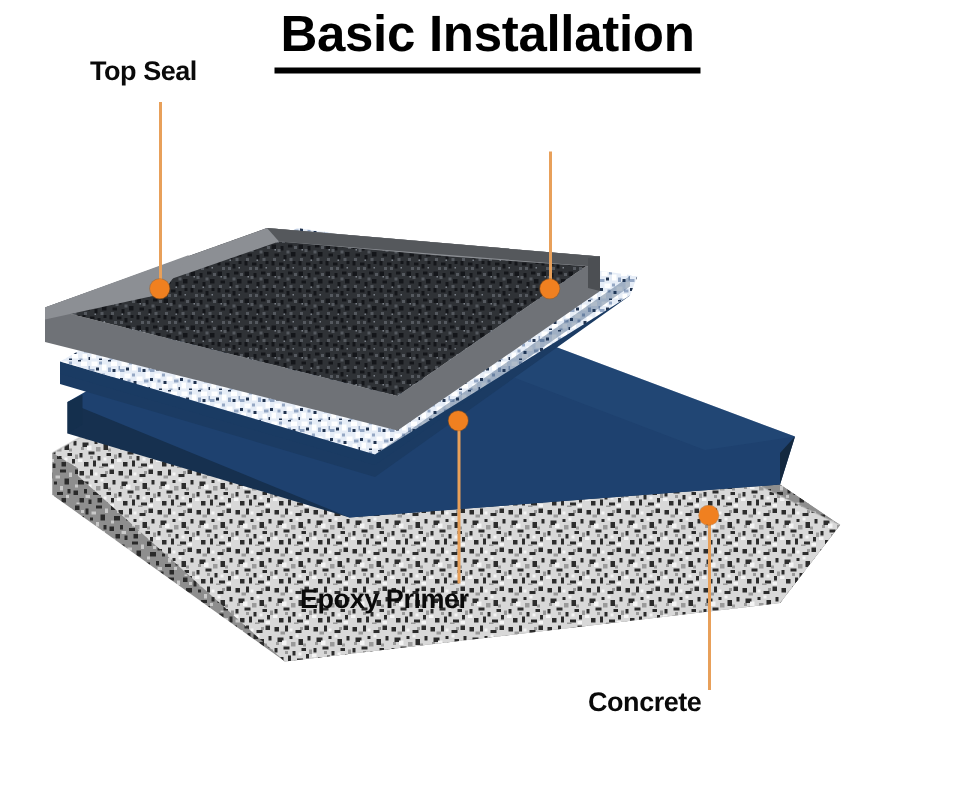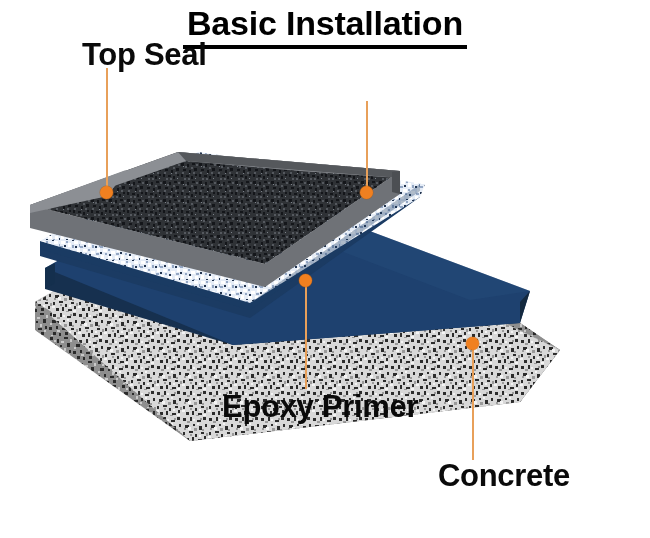--- a/index.html
+++ b/index.html
@@ -21,28 +21,27 @@
     border-bottom:4px solid #000;
     padding:0 4px 2px 4px;
   }
 
   
   .label{
     position:absolute;
     font-weight:bold;
     color:#0a0a0a;
     white-space:nowrap;
-    font-size:31px;
+    font-size:18px;
     letter-spacing:-0.3px;
-    margin-left:22px;
   }
   #lbl-top-seal{left:60px;  top:37px;}
   #lbl-flakes  {left:333px; top:69px;}
   #lbl-epoxy   {left:200px; top:389px;}
-  #lbl-concrete{left:416px; top:458px;}
+  #lbl-concrete{left:392px; top:458px;}
 
   
   .leader{position:absolute;background:#e8a05a;width:2px;}
   .dot{
     position:absolute;width:13px;height:13px;border-radius:50%;
     background:#f08020;
     box-shadow:0 0 0 0.5px rgba(180,90,10,.55);
   }
   #ld-top-seal {left:106px; top:68px;  height:126px;}
   #dt-top-seal {left:100px; top:186px;}

